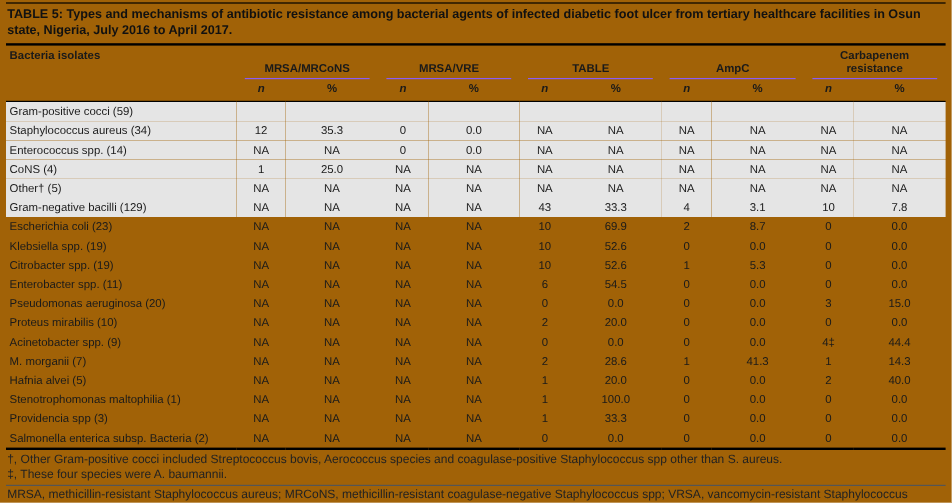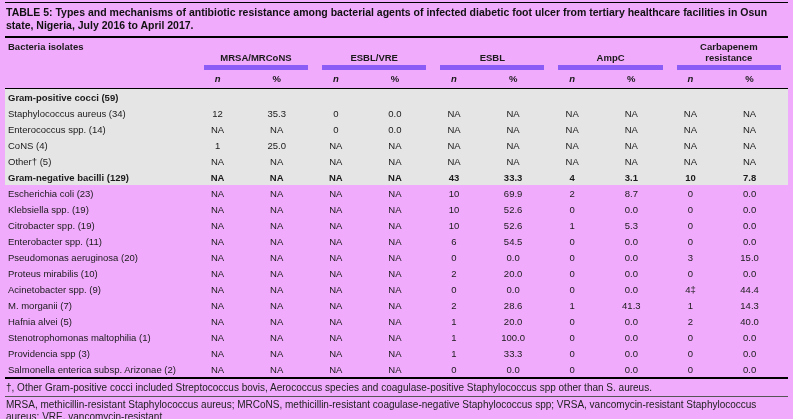--- a/index.html
+++ b/index.html
@@ -2,21 +2,21 @@
 <html><head>
 <meta charset="utf-8">
 <style>
   * { box-sizing: border-box; margin: 0; padding: 0; }
   html, body { background: #ffffff; }
   body {
     width: 793px; height: 419px; overflow: hidden;
     font-family: "Liberation Sans", sans-serif;
     color: #1a1a1a;
   }
-  .page { width: 793px; height: 419px; padding: 2px 5px 0; background: #f0abfc; }
+  .page { width: 793px; height: 419px; padding: 2px 5px 0; background: #a16207; }
 
   .title {
     border-top: 1px solid #000;
     border-bottom: 2px solid #000;
     padding: 3px 1px 4px 1px;
     font-size: 10.5px; font-weight: bold; line-height: 1.25; color: #111;
   }
   .title .title-label { margin-right: 3px; }
 
   table {
@@ -27,29 +27,29 @@
   col.c-label { width: 24.5%; }
   col.c-n { width: 5.3%; }
   col.c-pct { width: 9.8%; }
 
   thead th { font-weight: bold; text-align: center; vertical-align: bottom; }
   th.rowhead {
     text-align: left; vertical-align: top;
     padding: 3px 2px 2px 3px; border-bottom: 1px solid #000;
   }
   th.group { padding: 3px 7px 0 7px; }
-  th.group div { border-bottom: 5px solid #8b5cf6; padding-bottom: 2px; }
+  th.group div { border-bottom: 1px solid #8b5cf6; padding-bottom: 2px; }
   tr.sub th { padding: 3px 2px 4px; border-bottom: 1px solid #000; }
   tr.sub th.n { font-style: italic; }
 
   tbody td { padding: 2.5px 2px; line-height: 11px; white-space: nowrap; overflow: hidden; }
   tbody td.label { text-align: left; padding-left: 3px; }
   tbody td.val { text-align: center; }
   tr.shaded td { background: #e5e5e5; }
-  tr.bold td { font-weight: bold; }
+  tr.bold td { font-weight: normal; }
   .it { }
 
   .footnotes { margin-top: 3px; }
   .fn, .abbrevs {
     font-size: 10px; line-height: 12px; color: #222; padding: 0 1px;
   }
   .fn-sep { border-top: 1px solid #555; margin: 2px 0; }
 </style>
 </head>
 <body>
@@ -74,24 +74,24 @@
       <col class="c-n">
         <col class="c-pct">
     </colgroup>
     <thead>
       <tr>
         <th class="rowhead" rowspan="2">Bacteria isolates</th>
         <th class="group" colspan="2">
             <div>MRSA/MRCoNS</div>
           </th>
         <th class="group" colspan="2">
-            <div>ESBL/VRE</div>
-          </th>
-        <th class="group" colspan="2">
-            <div>ESBL</div>
+            <div>MRSA/VRE</div>
+          </th>
+        <th class="group" colspan="2">
+            <div>TABLE</div>
           </th>
         <th class="group" colspan="2">
             <div>AmpC</div>
           </th>
         <th class="group" colspan="2">
             <div>Carbapenem resistance</div>
           </th>
       </tr>
       <tr class="sub">
         <th class="n">n</th>
@@ -322,34 +322,35 @@
           <td class="val">NA</td>
           <td class="val">NA</td>
           <td class="val">1</td>
           <td class="val">33.3</td>
           <td class="val">0</td>
           <td class="val">0.0</td>
           <td class="val">0</td>
           <td class="val">0.0</td>
         </tr>
         <tr>
-          <td class="label"><span class="it">Salmonella enterica</span><span> subsp. </span><span class="it">Arizonae</span><span> (2)</span></td>
+          <td class="label"><span class="it">Salmonella enterica</span><span> subsp. </span><span class="it">Bacteria</span><span> (2)</span></td>
           <td class="val">NA</td>
           <td class="val">NA</td>
           <td class="val">NA</td>
           <td class="val">NA</td>
           <td class="val">0</td>
           <td class="val">0.0</td>
           <td class="val">0</td>
           <td class="val">0.0</td>
           <td class="val">0</td>
           <td class="val">0.0</td>
         </tr>
       </tbody>
   </table>
 
   <div class="footnotes">
       <div class="fn"><span>†, Other Gram-positive cocci included </span><span class="it">Streptococcus bovis</span><span>, </span><span class="it">Aerococcus</span><span> species and coagulase-positive </span><span class="it">Staphylococcus</span><span> spp other than </span><span class="it">S. aureus</span><span>.</span></div>
+      <div class="fn"><span>‡, These four species were </span><span class="it">A. baumannii</span><span>.</span></div>
     </div>
   <div class="fn-sep"></div>
   <div class="abbrevs"><span>MRSA, methicillin-resistant </span><span class="it">Staphylococcus aureus</span><span>; MRCoNS, methicillin-resistant coagulase-negative </span><span class="it">Staphylococcus</span><span> spp; VRSA, vancomycin-resistant </span><span class="it">Staphylococcus aureus</span><span>; VRE, vancomycin-resistant </span></div>
 
 </div>
 
 </body></html>

